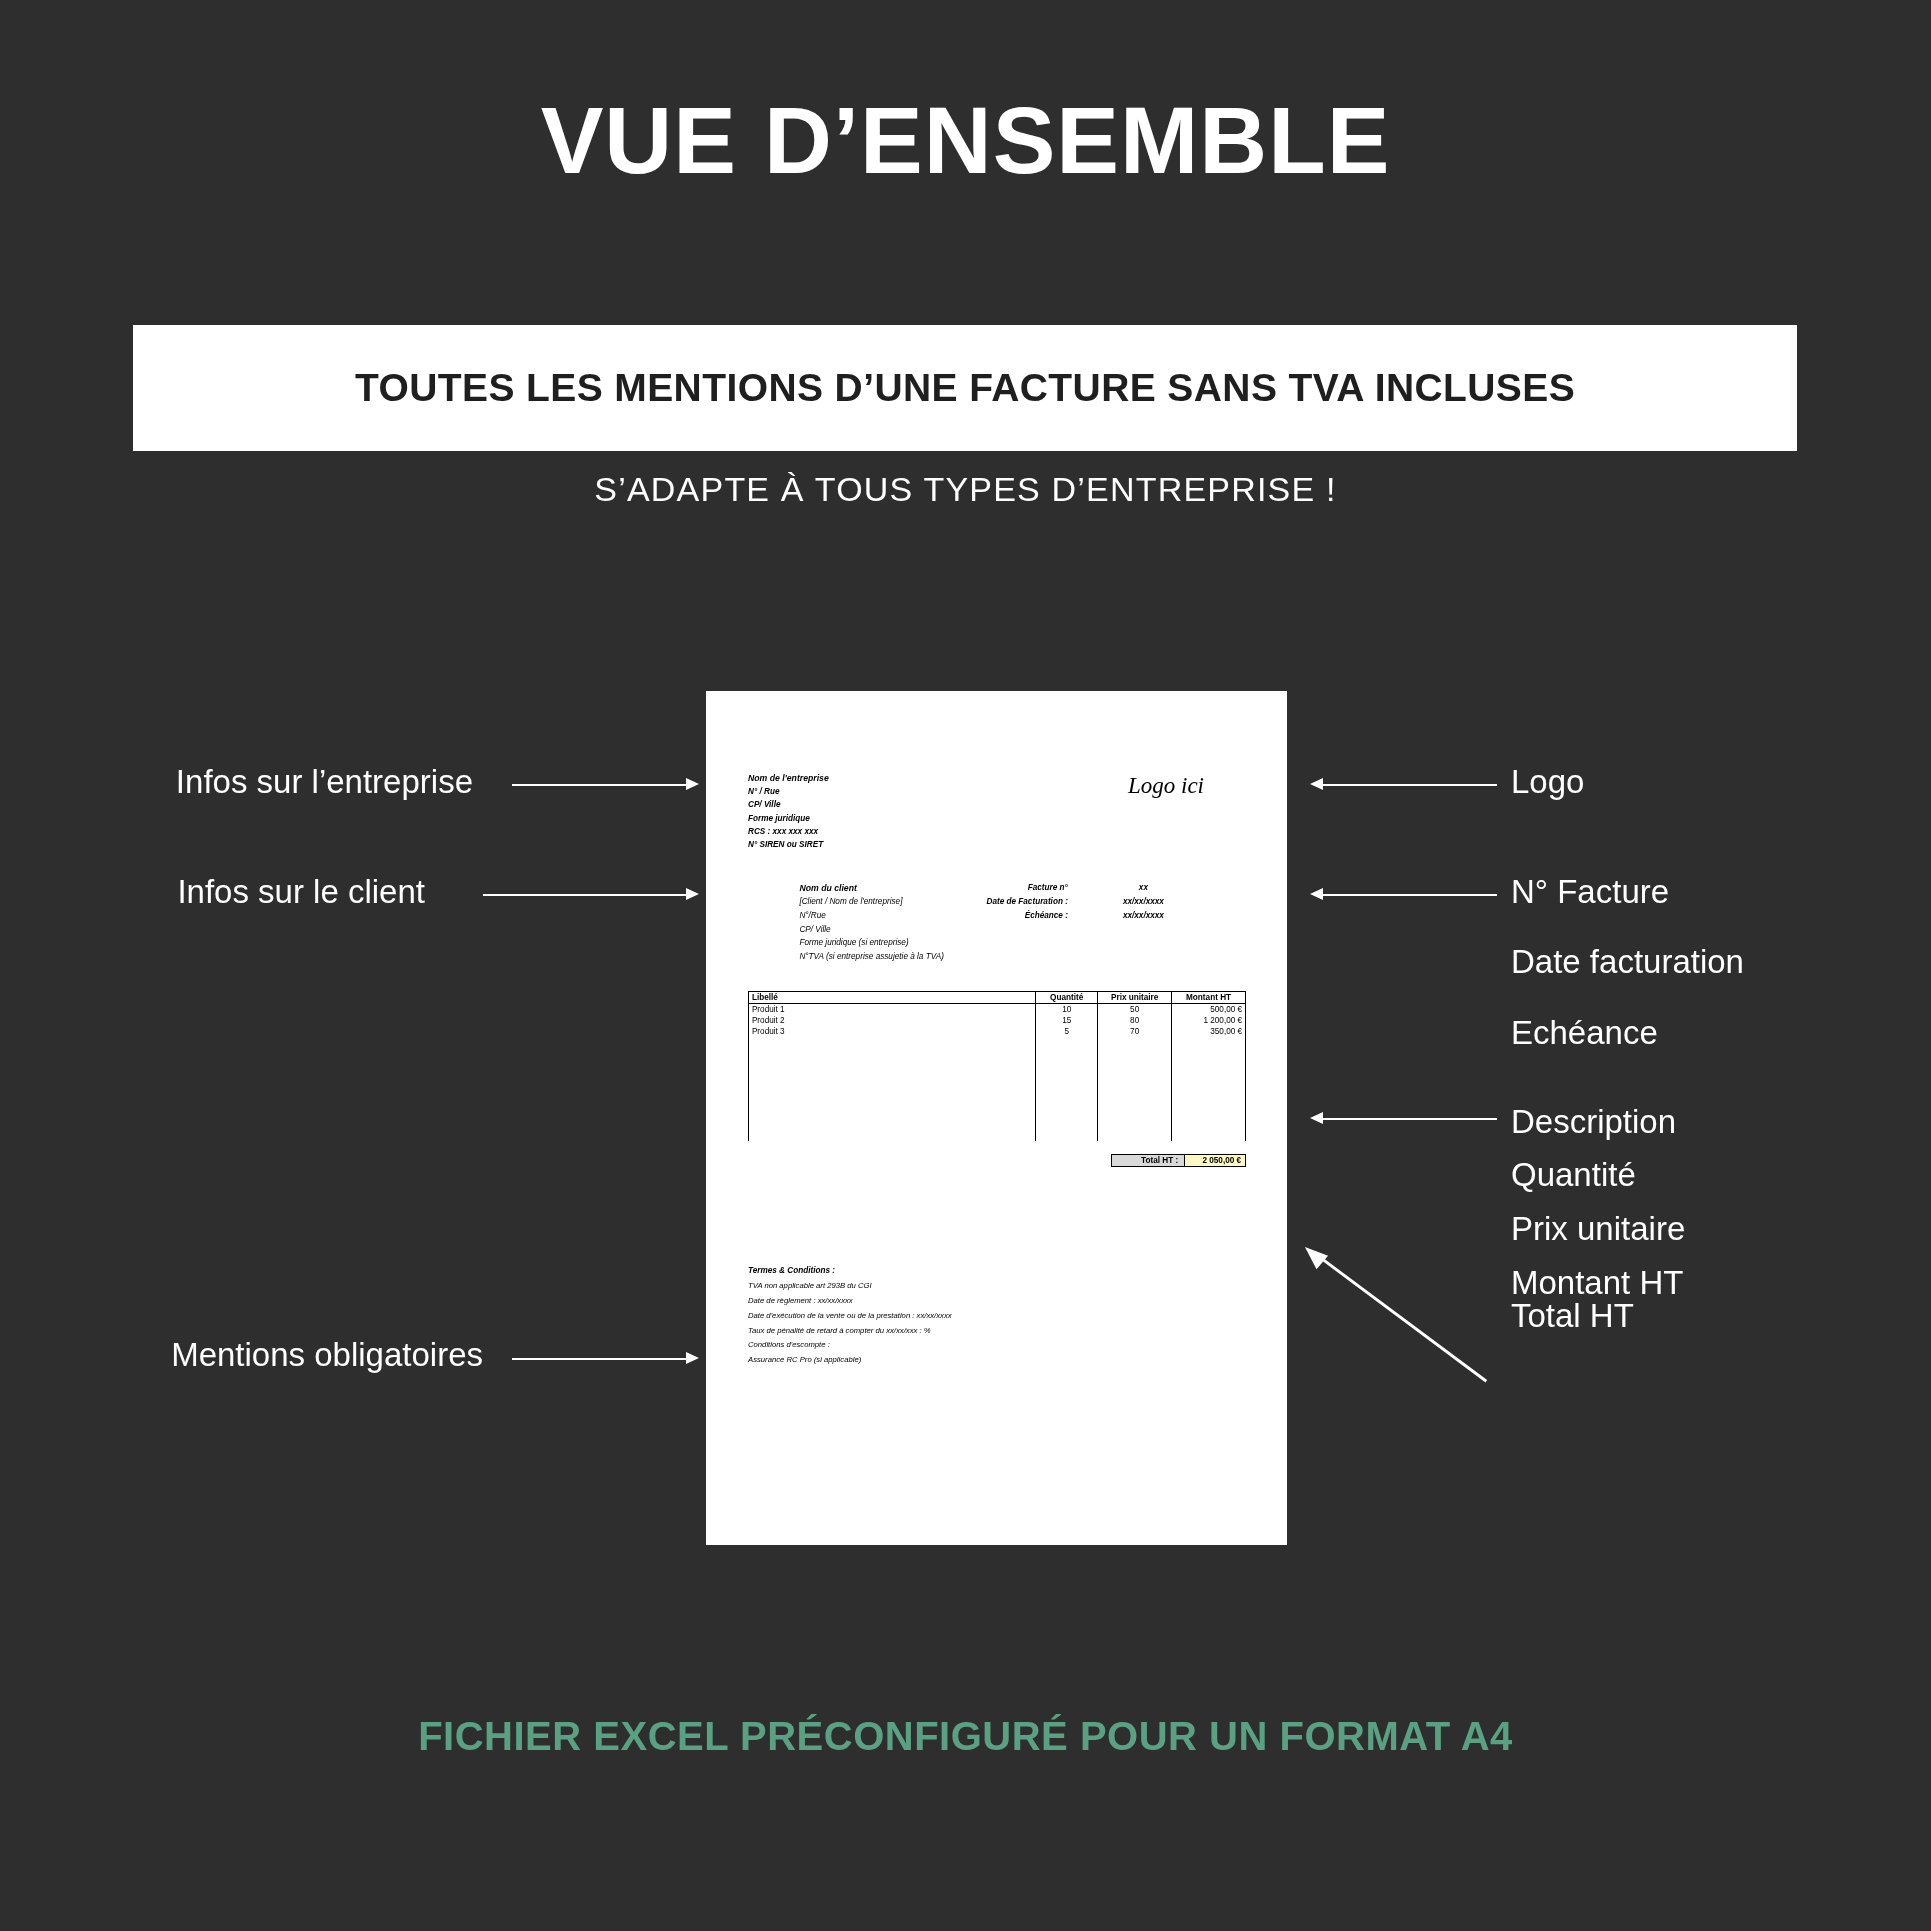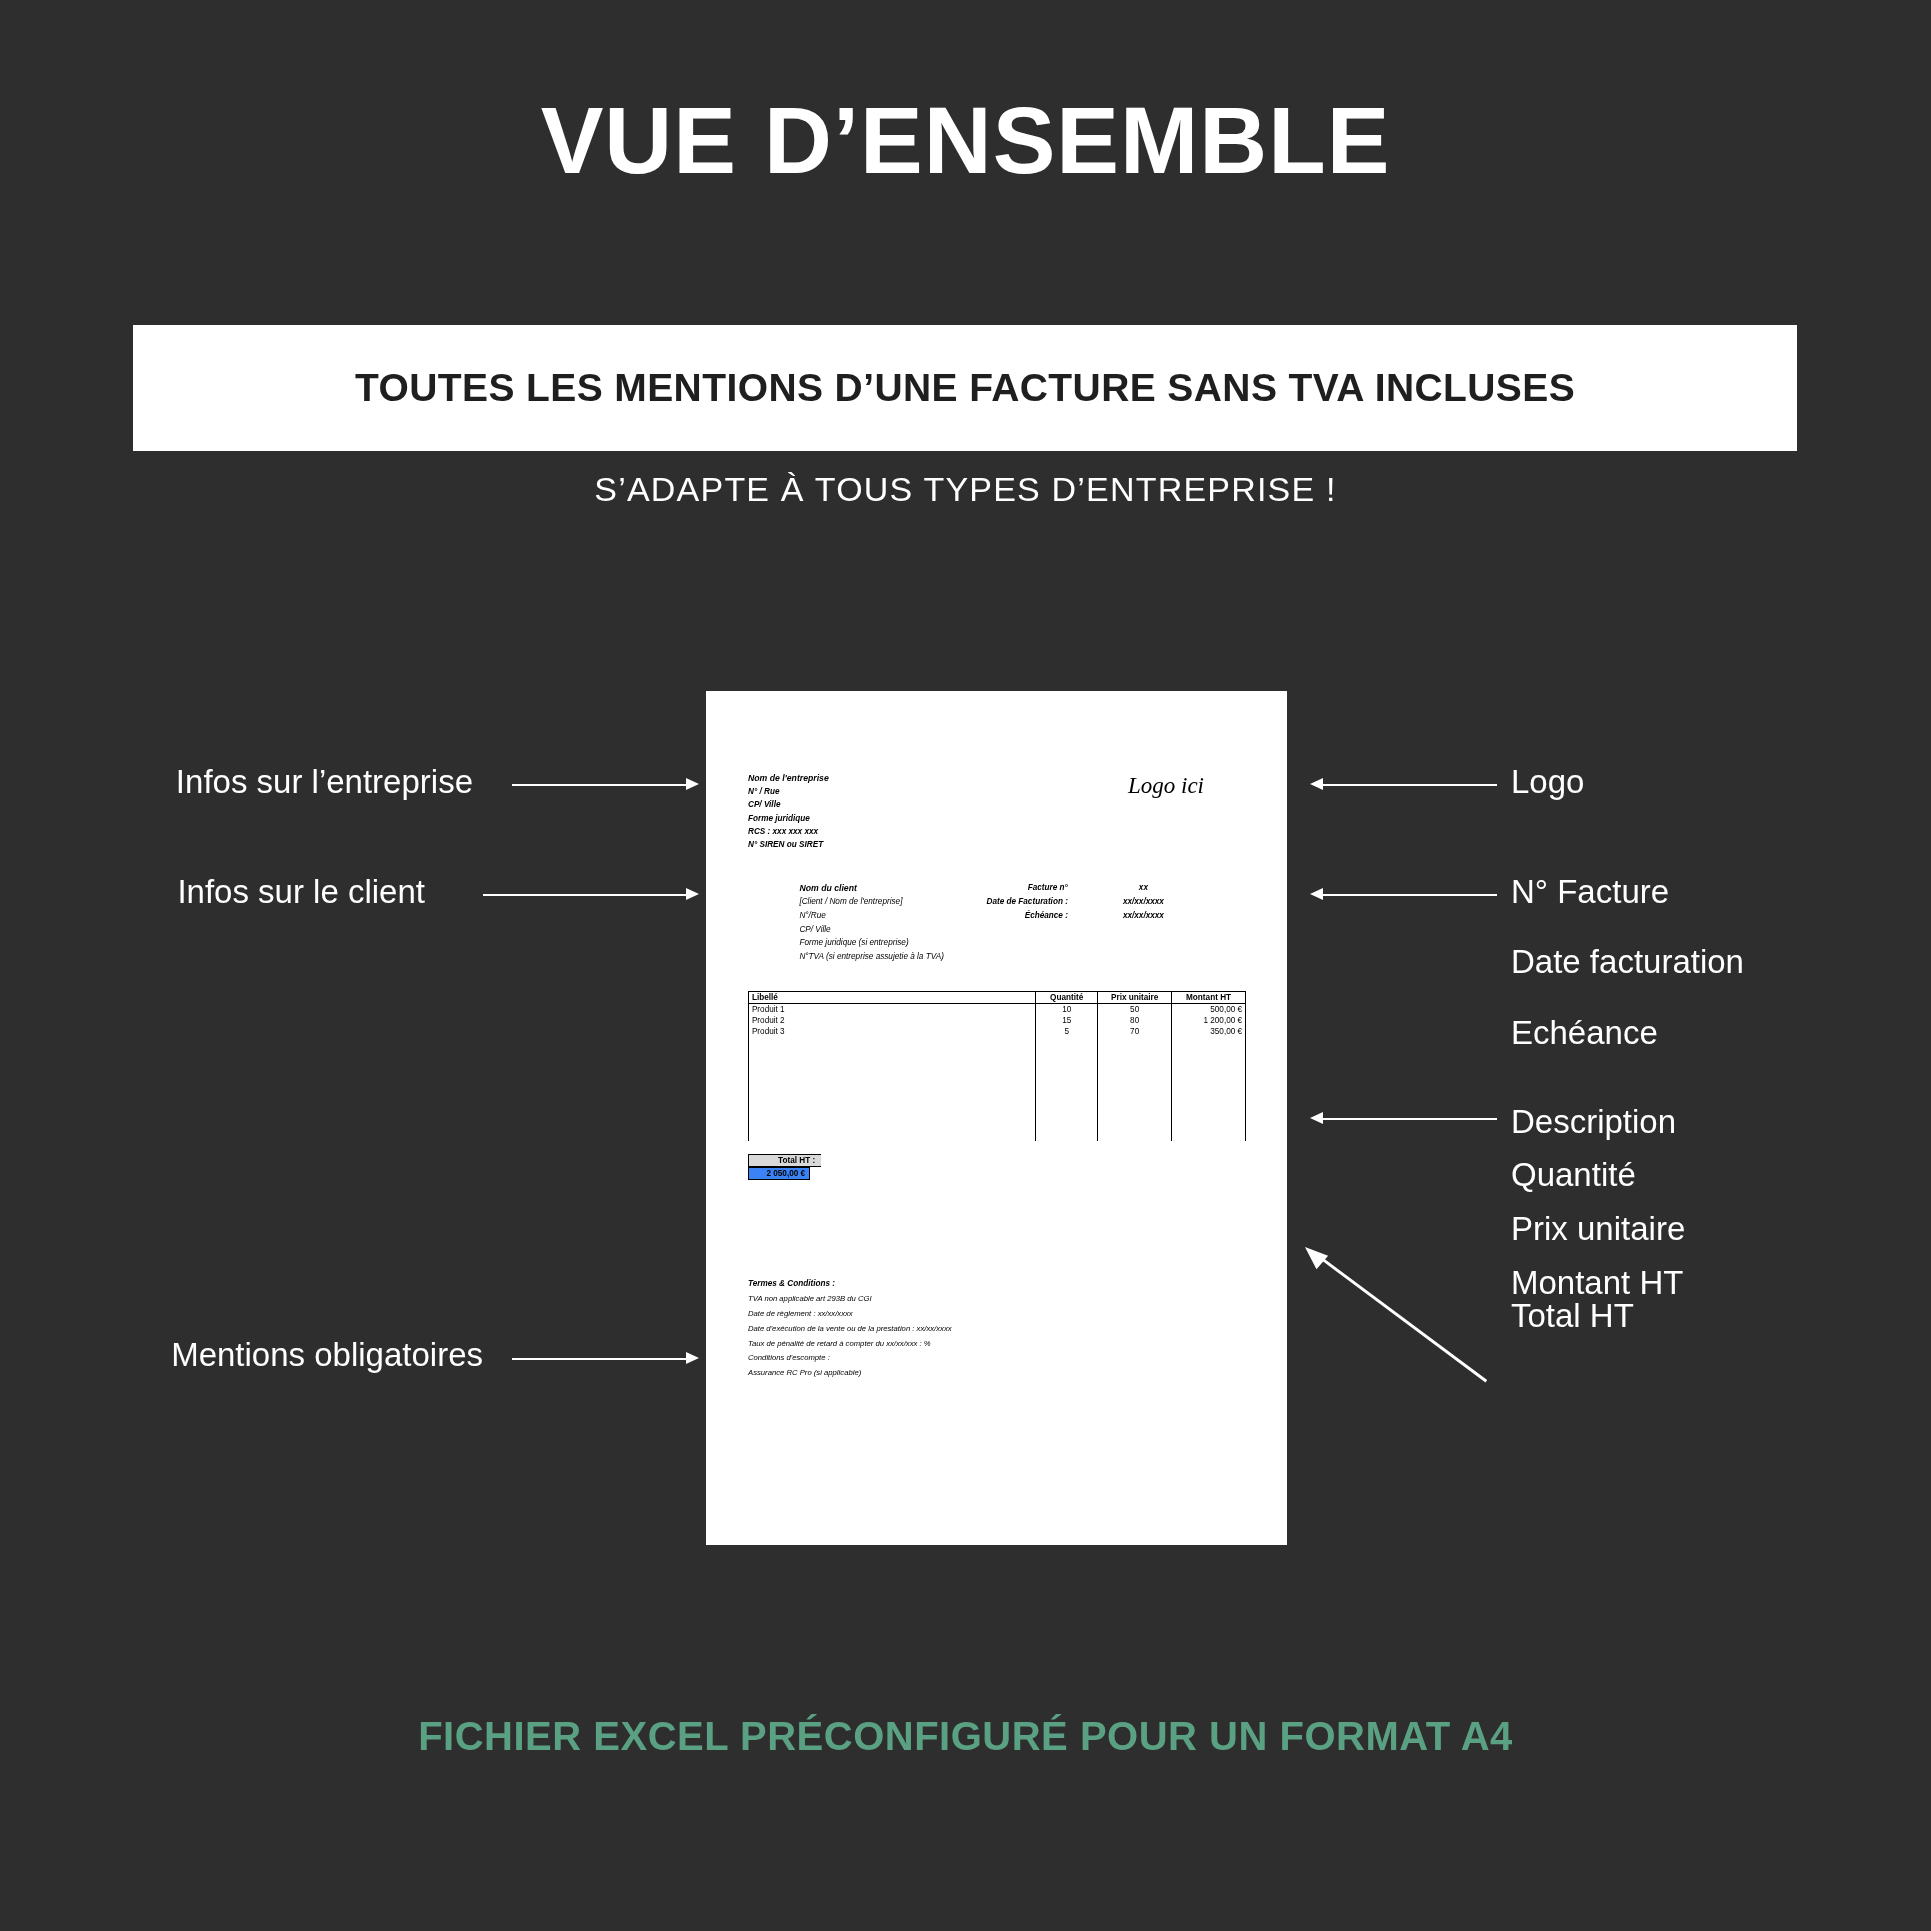--- a/index.html
+++ b/index.html
@@ -121,34 +121,33 @@
   table.items td.c-lib { text-align: left; border-top: none; border-bottom: none; }
   table.items td.c-qte { text-align: center; border-top: none; border-bottom: none; }
   table.items td.c-pu  { text-align: center; border-top: none; border-bottom: none; }
   table.items td.c-mt  { text-align: right; border-top: none; border-bottom: none; }
   table.items tr.filler td { height: 104px; border-top: none; }
 
   .total-row {
     margin-top: 12.6px;
     display: flex;
     justify-content: flex-end;
-    flex-direction: column;
   }
   .total-row .tl {
     background: #d9d9d9;
     border: 1px solid #000;
     border-right: none;
     font-size: 8.2px;
     font-weight: 700;
     padding: 1px 5.8px;
     width: 73px;
     text-align: right;
   }
   .total-row .tv {
-    background: #3b82f6;
+    background: #fef9c3;
     border: 1px solid #000;
     font-size: 8.2px;
     font-weight: 700;
     padding: 1px 3.9px;
     width: 62px;
     text-align: right;
   }
 
   .terms { margin-top: 96px; font-size: 7.7px; color: #000; line-height: 1.92; }
   .terms .t-title { font-weight: 700; font-style: italic; font-size: 8.2px; display:block; margin-bottom: 1px;}

